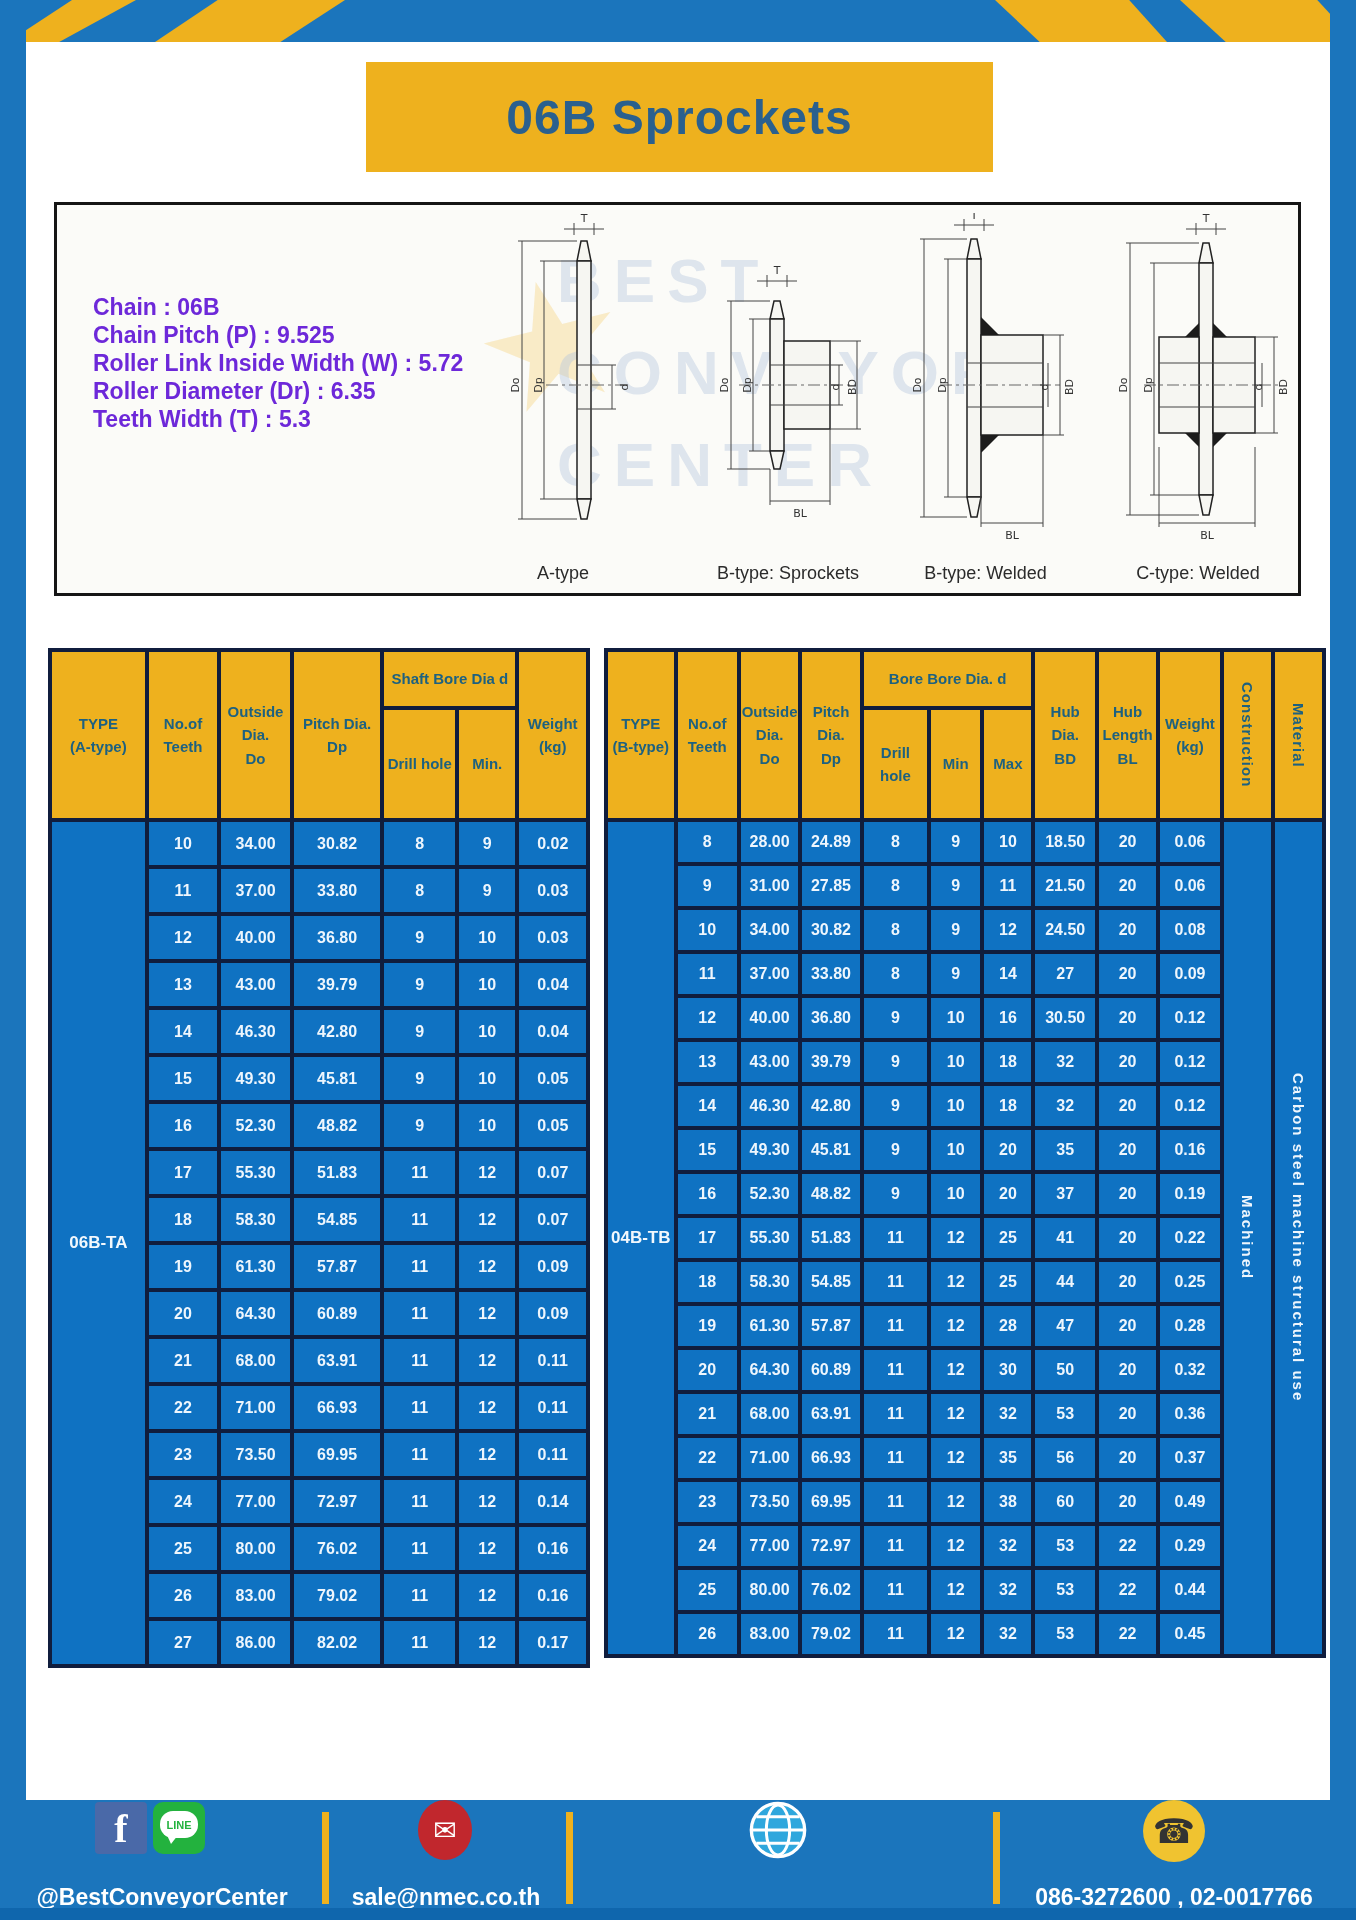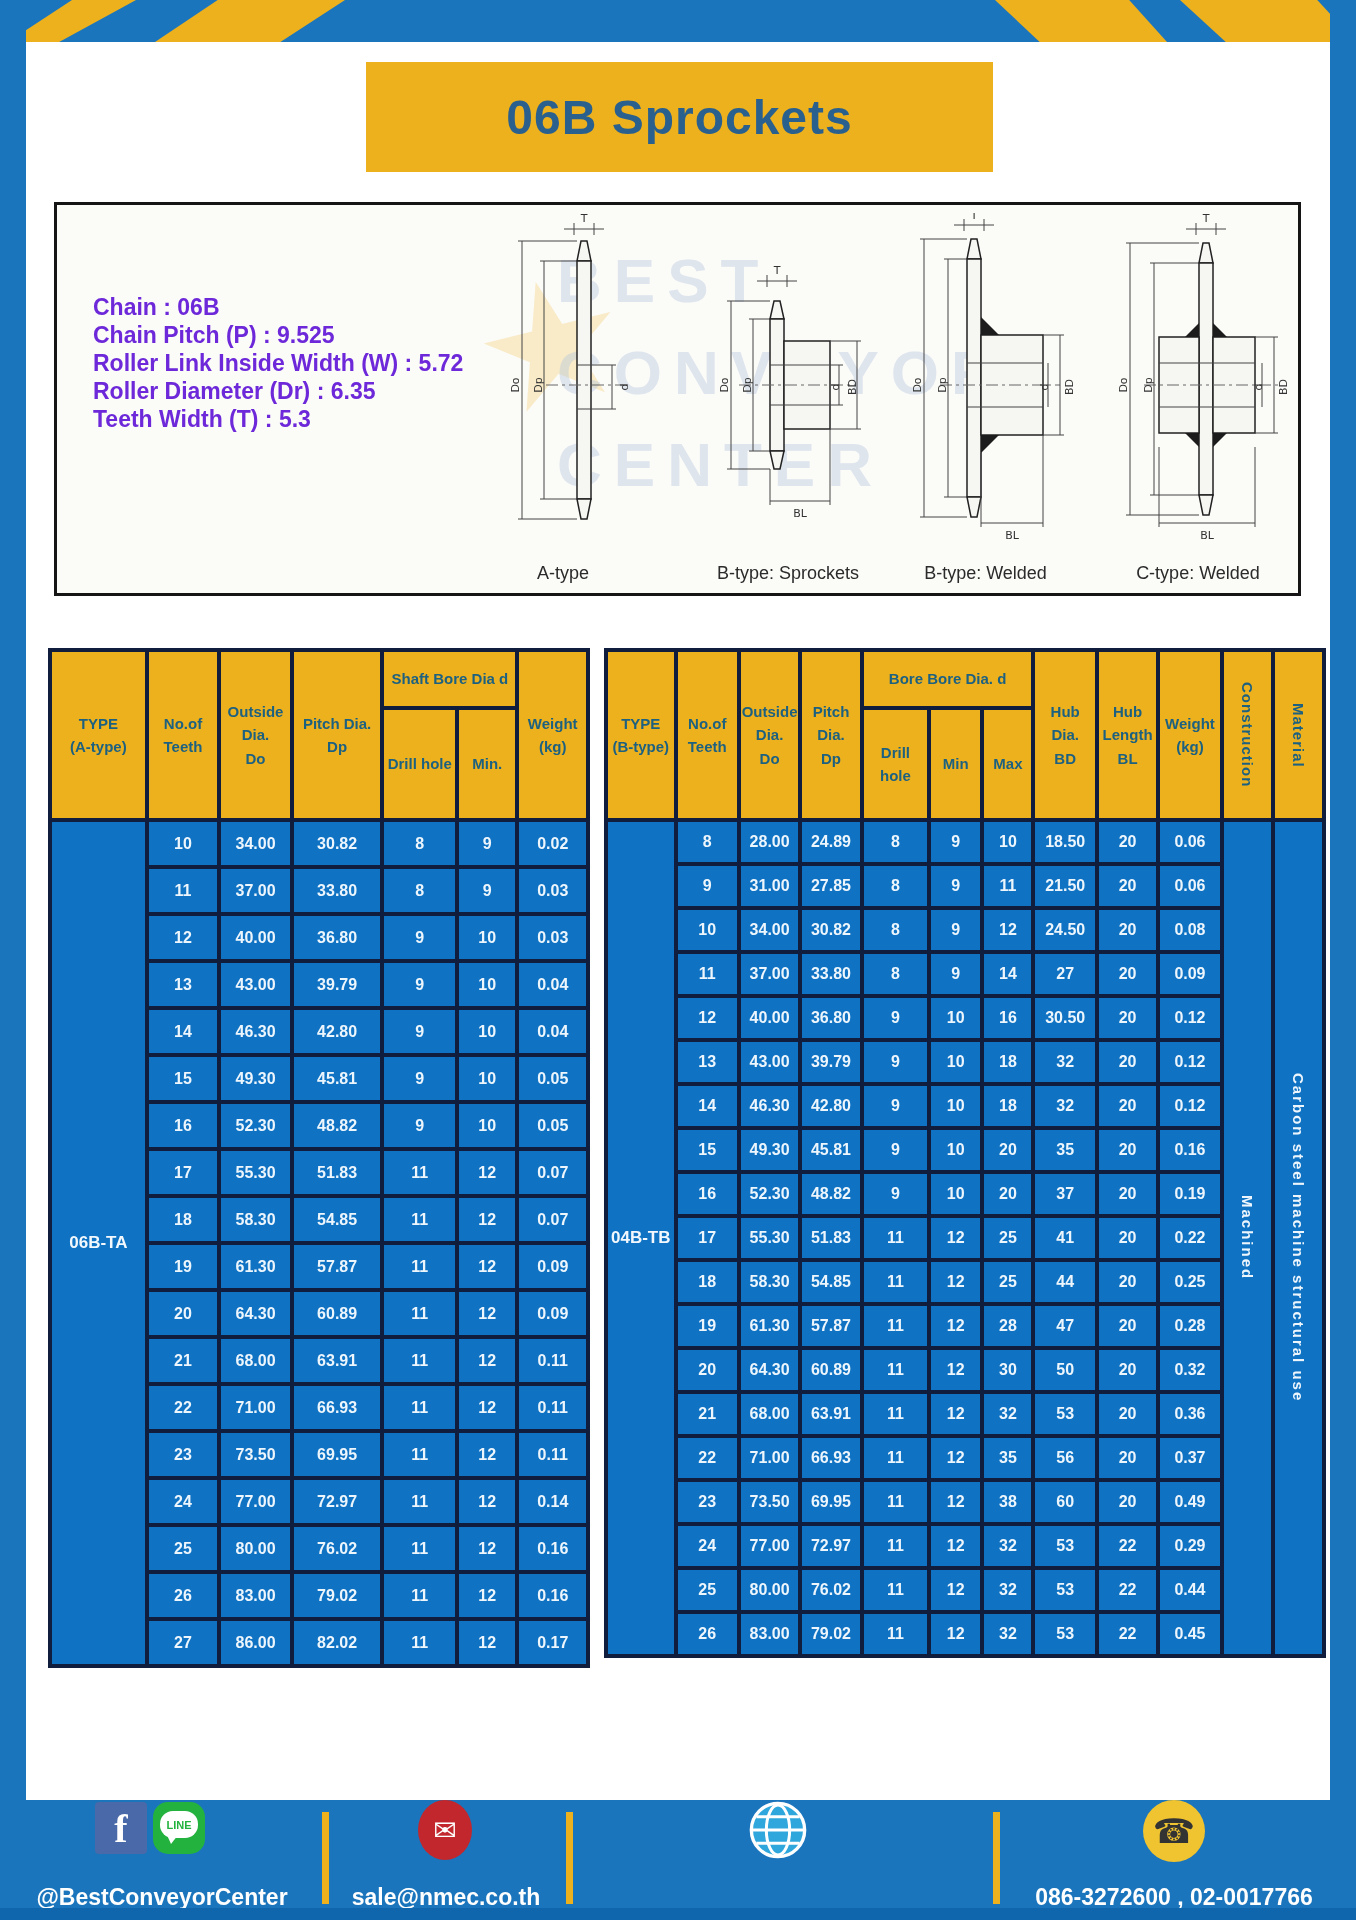--- a/index.html
+++ b/index.html
@@ -53,21 +53,21 @@
   td.vert-cell{writing-mode:vertical-rl;text-orientation:mixed;letter-spacing:2px;
                font-size:15px;font-weight:600;}
   
   .footer{position:absolute;left:0;top:1800px;width:1356px;height:120px;background:#1b75bc;}
   .footer-bottom{position:absolute;left:0;top:1908px;width:1356px;height:12px;background:#0f66ad;}
   .fsep{position:absolute;top:12px;width:7px;height:92px;background:#eeb11e;}
   .ftext{position:absolute;top:84px;color:#ffffff;font-weight:bold;font-size:23px;text-align:center;}
   .ficon{position:absolute;display:flex;align-items:center;justify-content:center;}
   .fb-icon{left:95px;top:2px;width:52px;height:52px;background:#4a69a8;border-radius:4px;
            color:#fff;font-size:40px;font-weight:bold;font-family:"Liberation Serif",serif;}
-  .line-icon{left:153px;top:2px;width:52px;height:52px;background:#23b23e;border-radius:15px;position:absolute;}
+  .line-icon{left:153px;top:2px;width:52px;height:52px;background:#23b23e;border-radius:10px;position:absolute;}
   .line-bubble{position:absolute;left:7px;top:9px;width:38px;height:27px;background:#fff;border-radius:13px;
                display:flex;align-items:center;justify-content:center;color:#23b23e;font-size:11px;font-weight:bold;}
   .line-tail{position:absolute;left:14px;top:33px;width:0;height:0;border-left:4px solid transparent;
              border-right:7px solid transparent;border-top:9px solid #fff;}
   .mail-icon{left:418px;top:0px;width:54px;height:60px;background:#c1272d;border-radius:50%;
              color:#fff;font-size:28px;}
   .globe-icon{left:748px;top:0px;width:60px;height:60px;}
   .phone-icon{left:1143px;top:0px;width:62px;height:62px;background:#f0c330;border-radius:50%;
               color:#333;font-size:34px;}
 </style>

